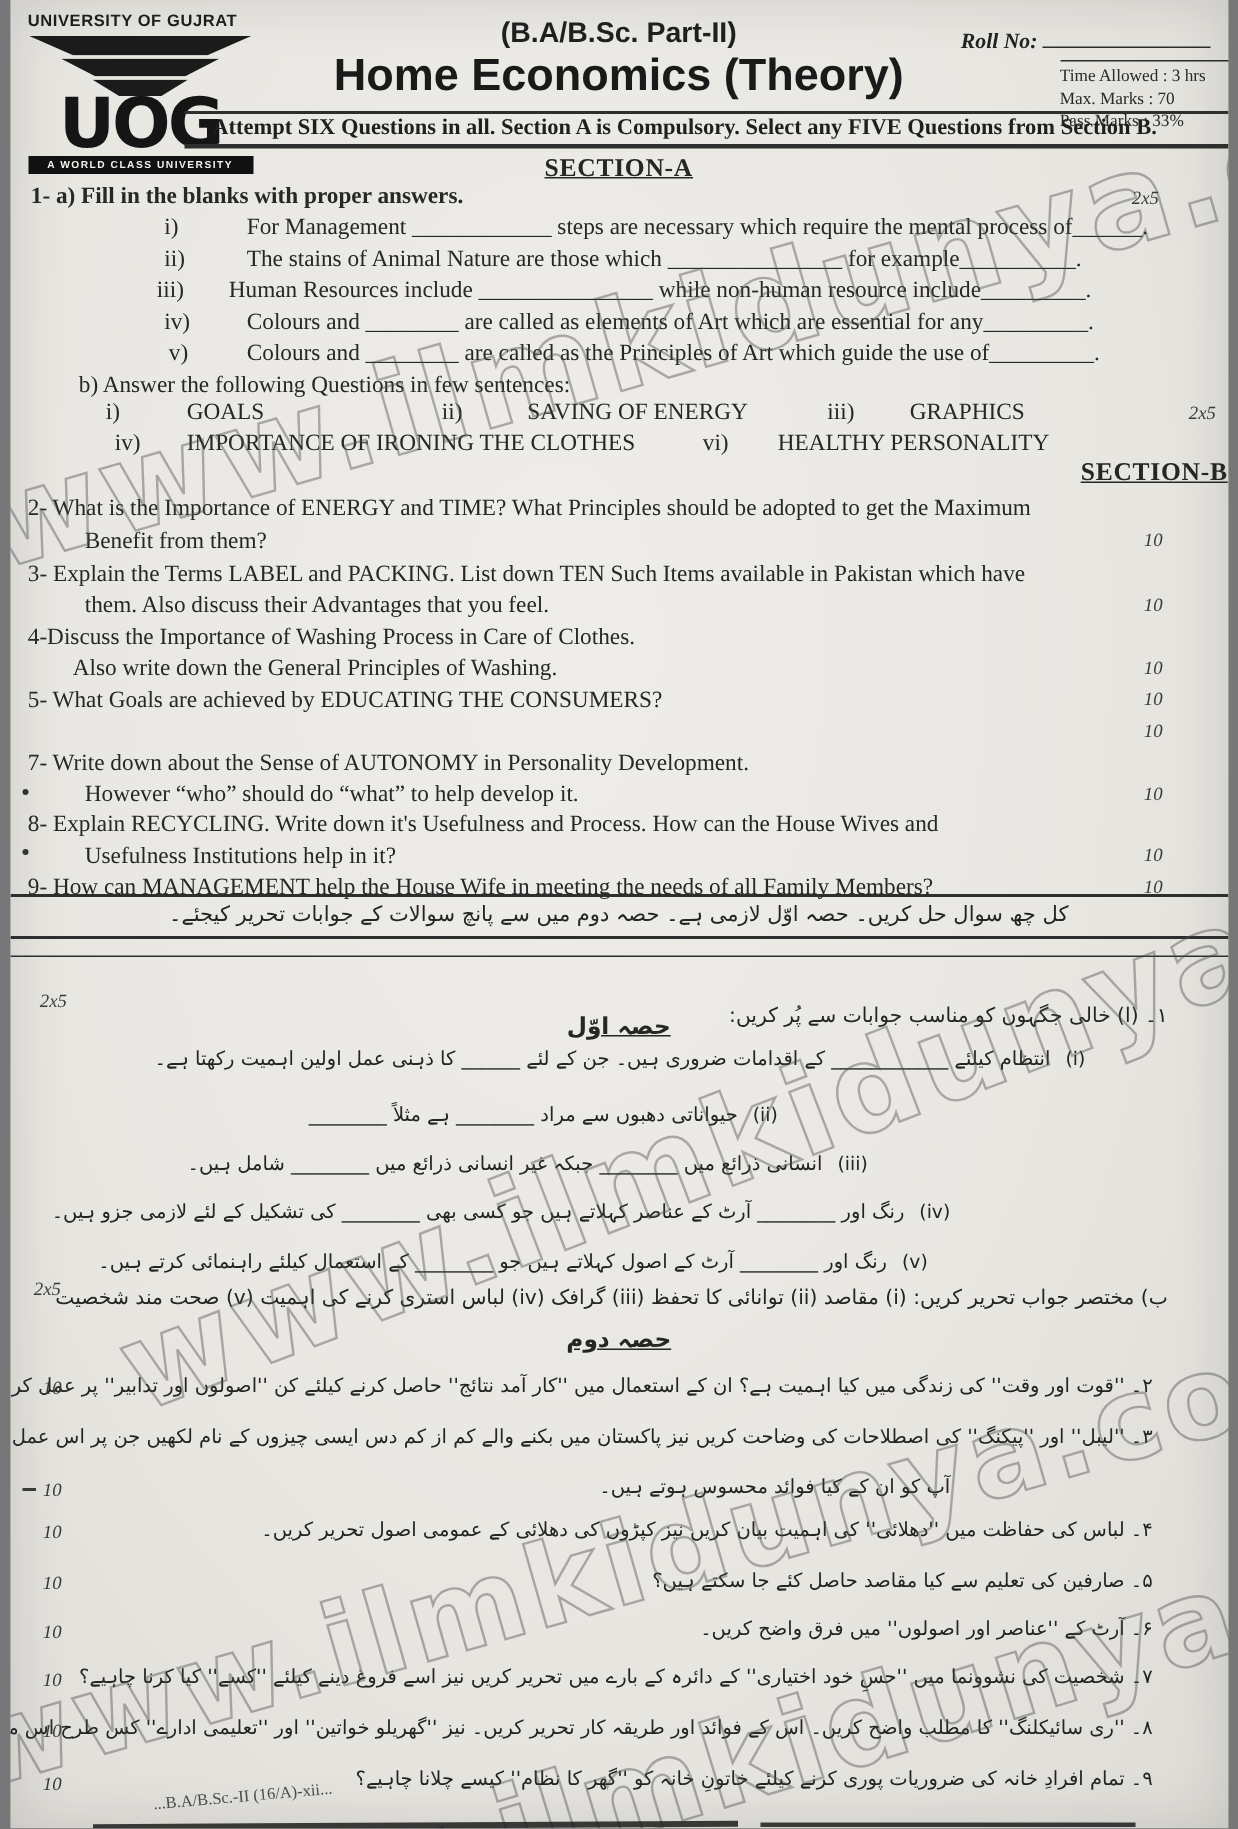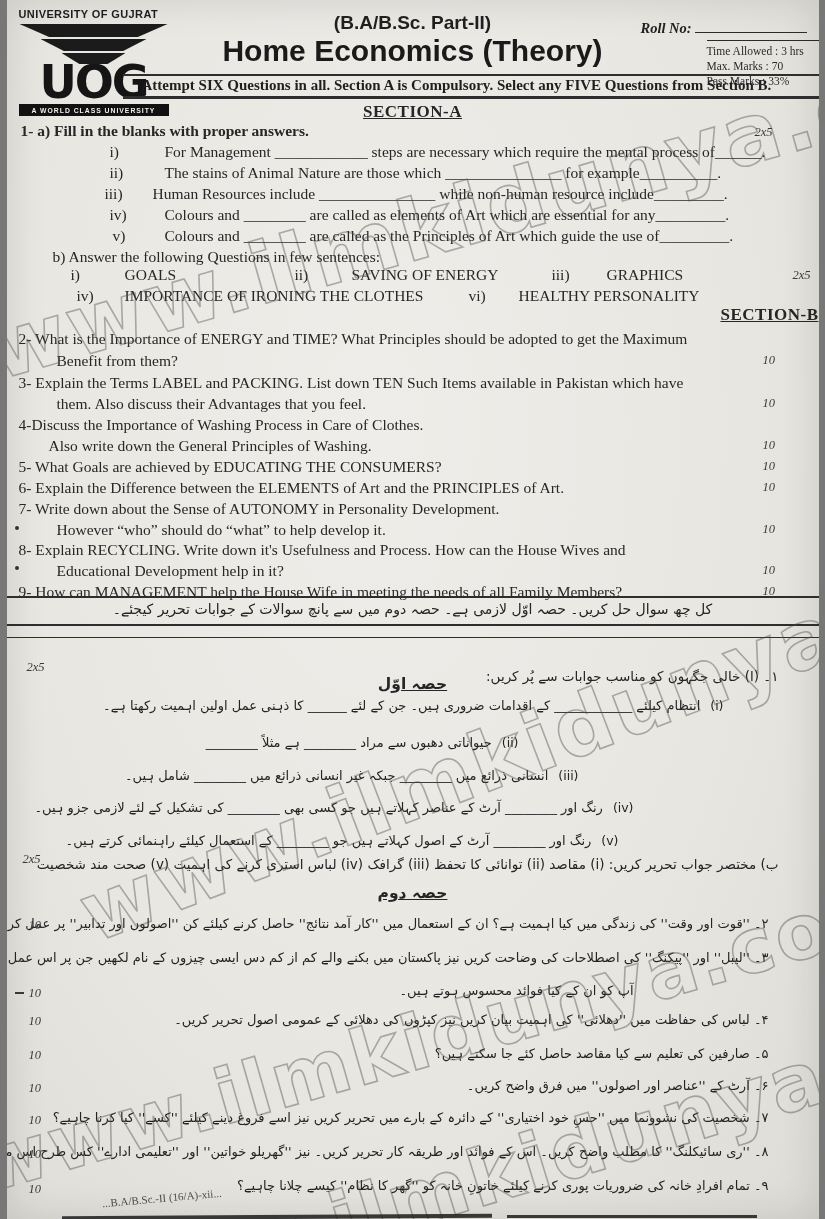--- a/index.html
+++ b/index.html
@@ -117,29 +117,28 @@
   <div class="abs en" style="left:50px;top:395px;">them. Also discuss their Advantages that you feel.</div>
   <div class="abs marks" style="left:756px;top:396px;">10</div>
 
   <div class="abs en" style="left:12px;top:416px;">4-Discuss the Importance of Washing Process in Care of Clothes.</div>
   <div class="abs en" style="left:42px;top:437px;">Also write down the General Principles of Washing.</div>
   <div class="abs marks" style="left:756px;top:438px;">10</div>
 
   <div class="abs en" style="left:12px;top:458px;">5-  What Goals are achieved by EDUCATING THE CONSUMERS?</div>
   <div class="abs marks" style="left:756px;top:459px;">10</div>
 
-  <div class="abs en" style="left:12px;top:479px;">6-  Explain the Difference between the ELEMENTS of Art and the PRINCIPLES of Art.</div>
   <div class="abs marks" style="left:756px;top:480px;">10</div>
 
   <div class="abs en" style="left:12px;top:500px;">7-  Write down about the Sense of AUTONOMY in Personality Development.</div>
   <div class="abs en" style="left:50px;top:521px;">However “who” should do “what” to help develop it.</div>
   <div class="abs marks" style="left:756px;top:522px;">10</div>
 
   <div class="abs en" style="left:12px;top:541px;">8-  Explain RECYCLING. Write down it's Usefulness and Process. How can the House Wives and</div>
-  <div class="abs en" style="left:50px;top:562px;">Educational Development help in it?</div>
+  <div class="abs en" style="left:50px;top:562px;">Usefulness Institutions help in it?</div>
   <div class="abs marks" style="left:756px;top:563px;">10</div>
 
   <div class="abs en" style="left:12px;top:583px;">9-  How can MANAGEMENT help the House Wife in meeting the needs of all Family Members?</div>
   <div class="abs marks" style="left:756px;top:584px;">10</div>
 
   <div class="dot" style="left:8px;top:526px;"></div>
   <div class="dot" style="left:8px;top:566px;"></div>
 
   <div class="hrline" style="left:0;top:596px;right:0;height:1.5px;"></div>
   <div class="abs ur" style="left:0;right:0;top:601px;text-align:center;font-size:14px;">کل چھ سوال حل کریں۔   حصہ اوّل لازمی ہے۔ حصہ دوم میں سے پانچ سوالات کے جوابات تحریر کیجئے۔</div>

